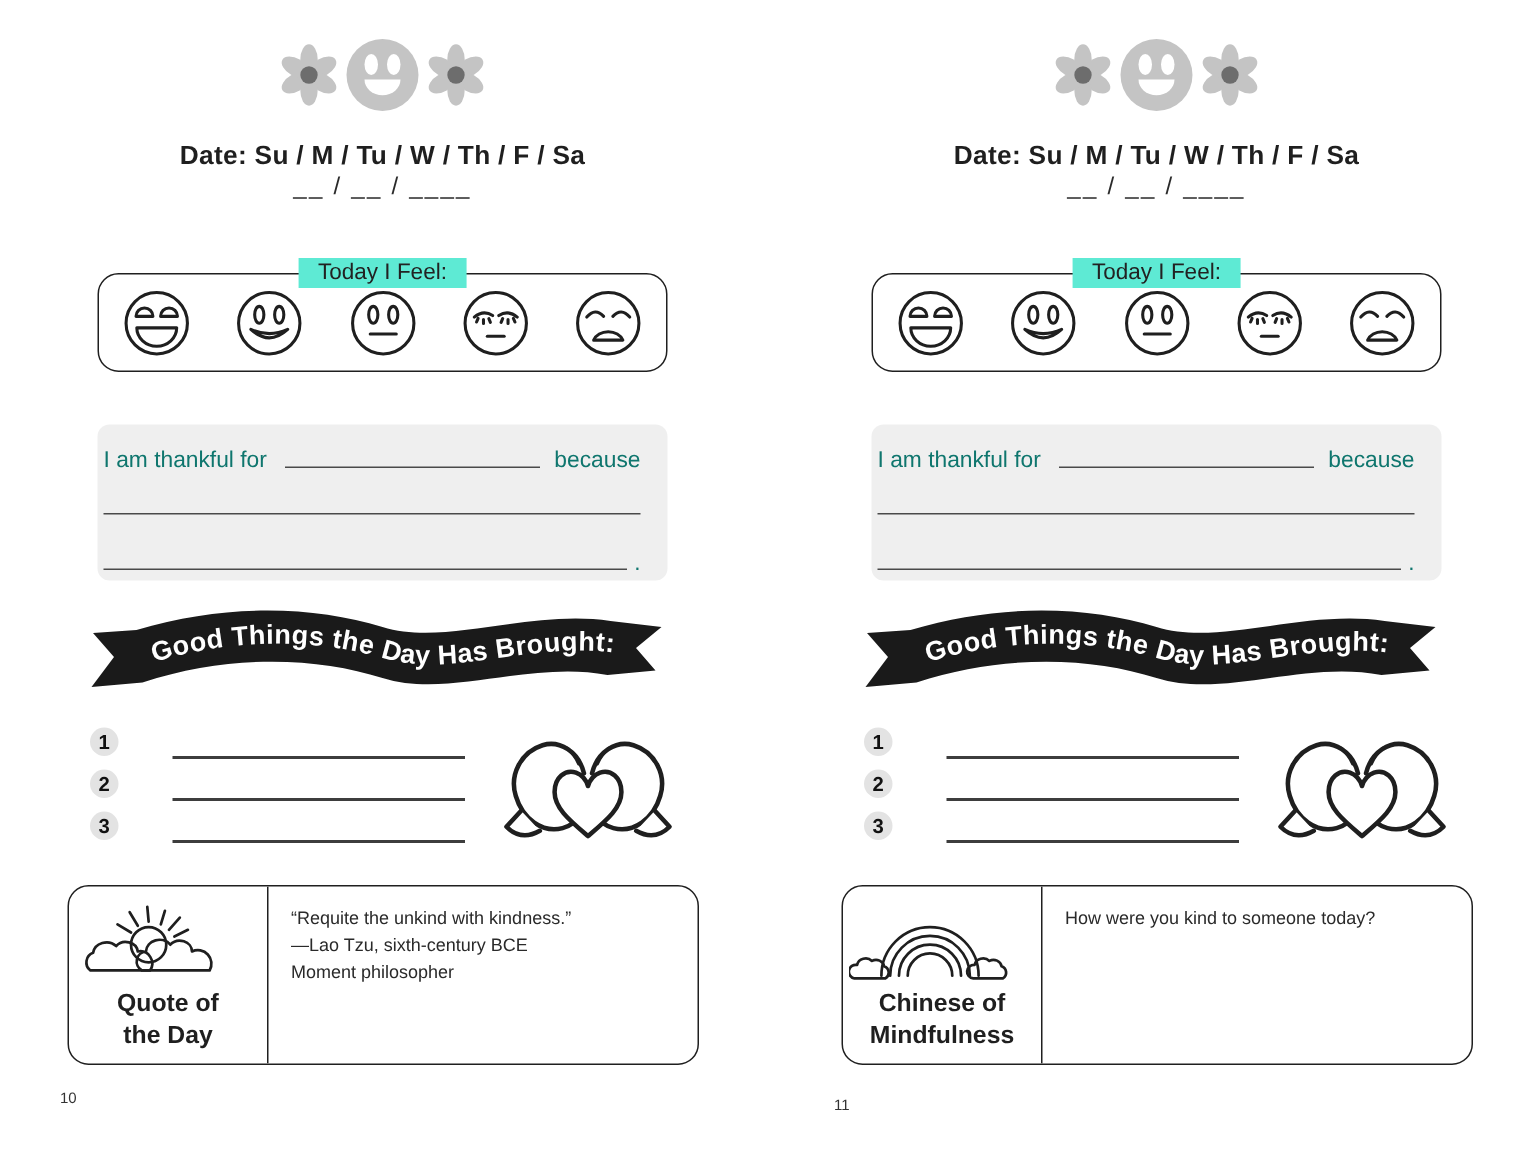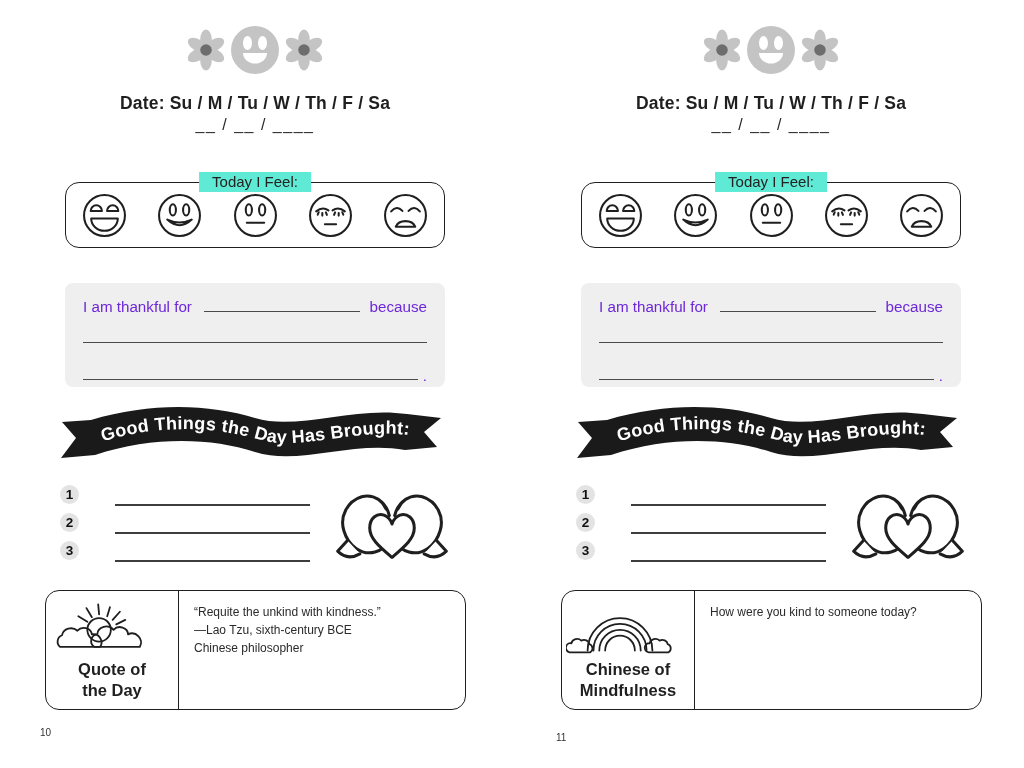--- a/index.html
+++ b/index.html
@@ -42,21 +42,21 @@
     position: absolute; top: -11px; left: 50%; transform: translateX(-50%);
     background: #5eead4; padding: 0 13px; font-size: 15px; line-height: 20px;
     white-space: nowrap; color: #222;
   }
   .face { width: 45px; height: 45px; }
 
   
   .thank-box {
     position: absolute; top: 283px; left: 25px; width: 380px; height: 104px;
     background: #efefef; border-radius: 8px;
-    padding: 15px 18px 0 18px; font-size: 15.2px; color: #6d28d9;
+    padding: 15px 18px 0 4px; font-size: 15.2px; color: #0f766e;
   }
   .t-row { display: flex; align-items: flex-end; }
   .t-blank { flex: 1; border-bottom: 1.7px solid #4a4a4a; margin: 0 10px 3px 12px; height: 12px; }
   .t-line { border-bottom: 1.7px solid #4a4a4a; height: 0; }
   .t-line-row { display: flex; align-items: flex-end; }
   .t-line-row .t-line { flex: 1; }
   .t-line1 { margin-top: 27px; }
   .t-line2-row { margin-top: 29px; }
   .t-period { margin-left: 5px; line-height: 8px; font-size: 15px; }
 
@@ -262,21 +262,21 @@
         <path d="M46 52 A7.5 7.5 0 0 1 49 38 A10 9 0 0 1 67 33 A9 8 0 0 1 83 38 A10 10 0 0 1 96 52 Z" fill="#fff" class="ink" stroke-width="2.2"></path>
       </svg>
       <div class="footer-title">
         <div>Quote of</div>
         <div>the Day</div>
       </div>
     </div>
     <div class="footer-body">
       <div>“Requite the unkind with kindness.”</div>
       <div>—Lao Tzu, sixth-century BCE</div>
-      <div>Chinese philosopher</div>
+      <div>Moment philosopher</div>
     </div>
   </div>
 
   <div class="page-number pn-left">10</div>
 </section>
 
 <section class="page page-right">
 
   <div class="header-icons">
     <svg width="42" height="42" viewBox="0 0 40 40">

